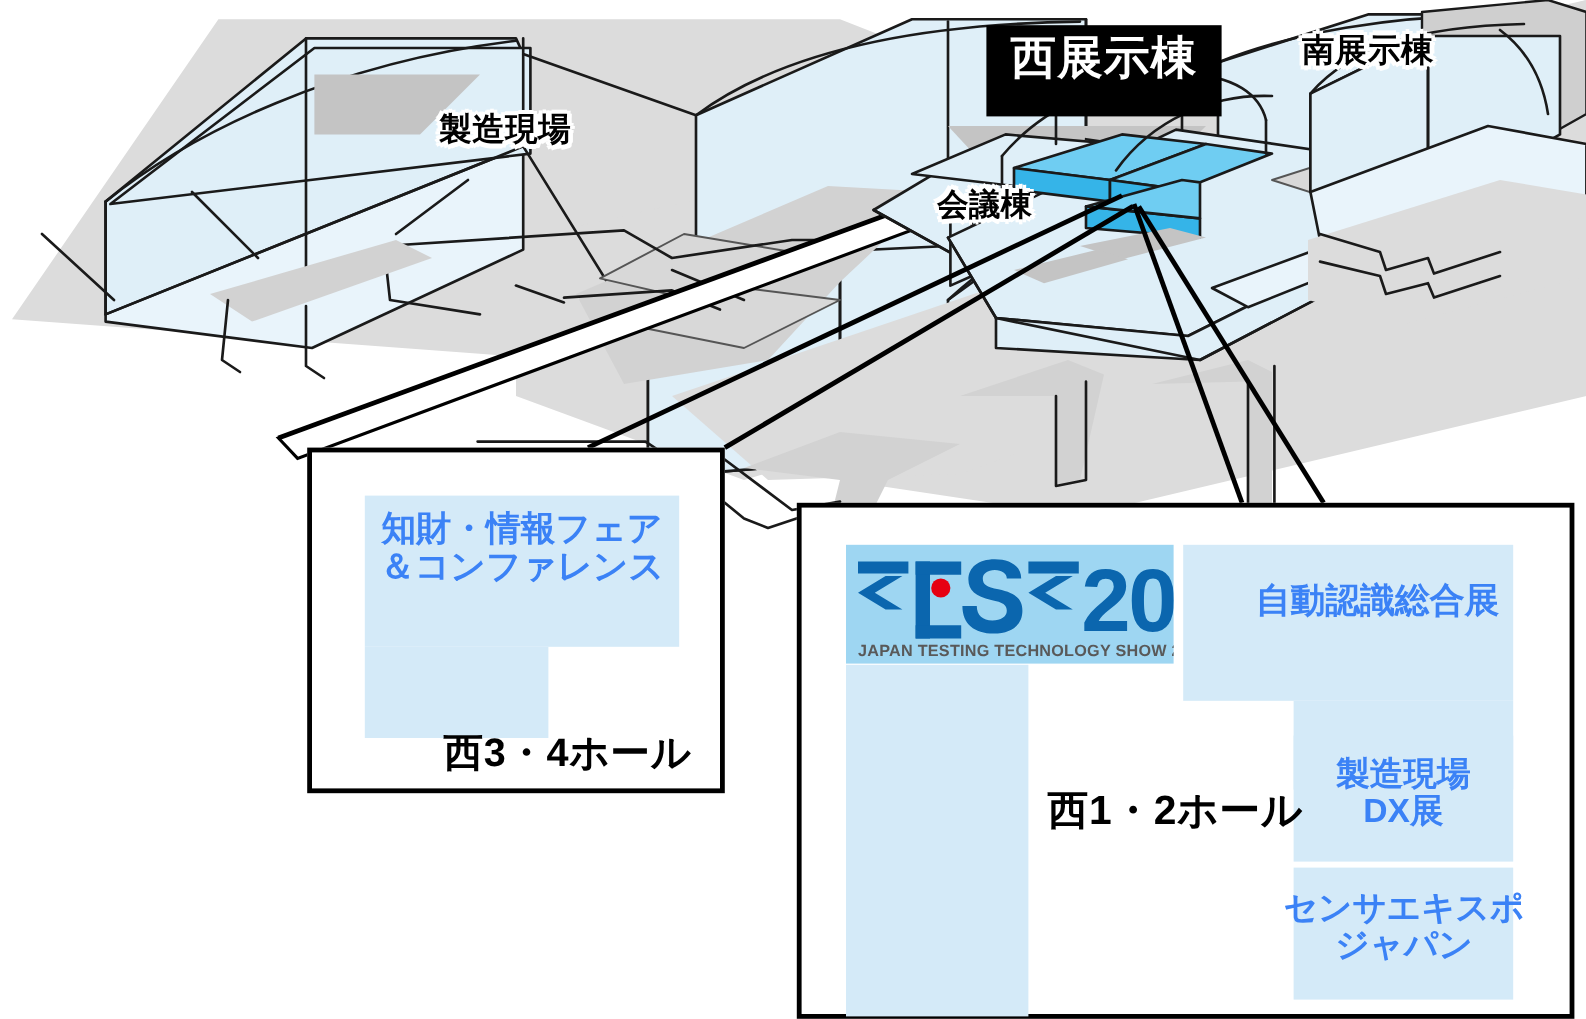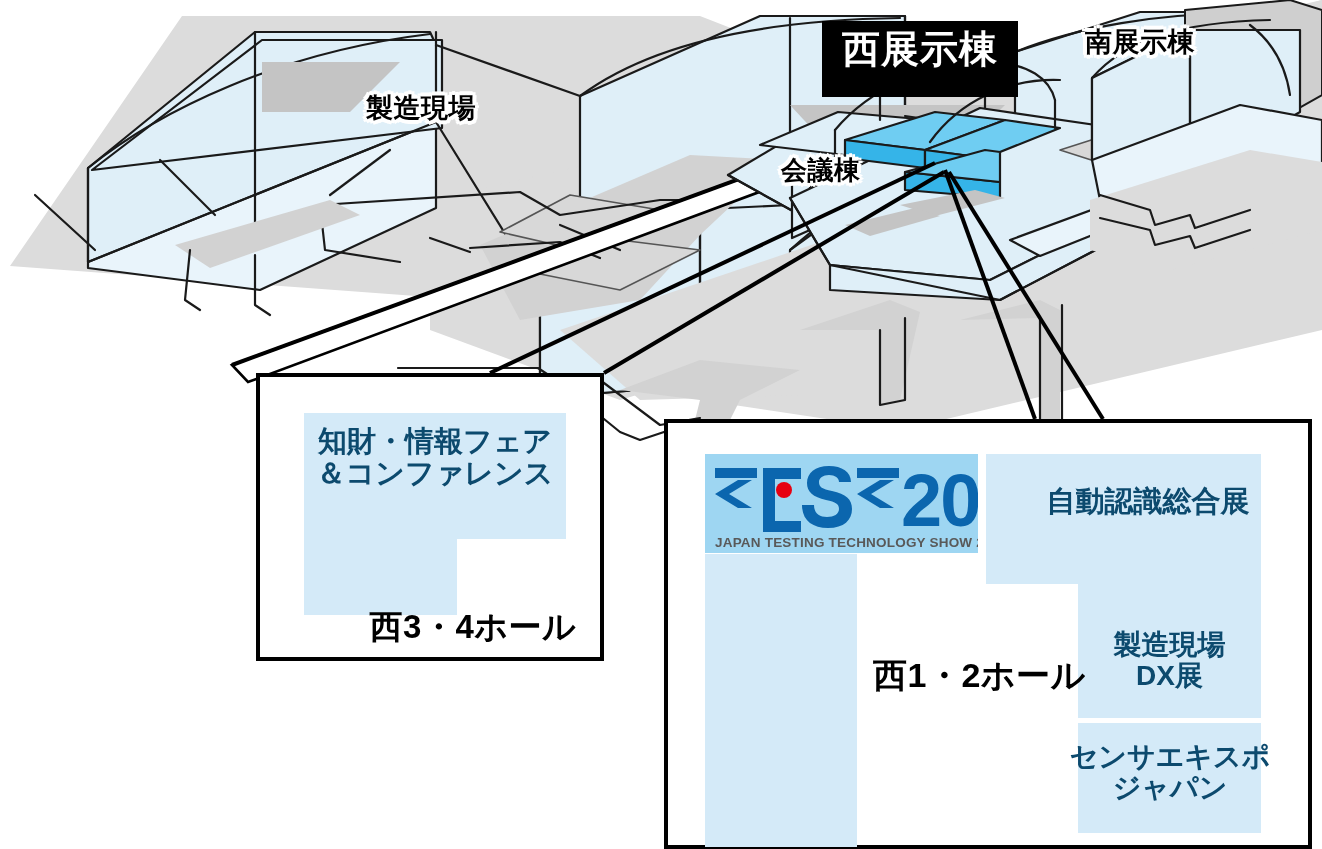--- a/index.html
+++ b/index.html
@@ -80,21 +80,21 @@
   }
 
   
   .hall-block {
     position: absolute;
     background: #d4eaf8;
     box-sizing: border-box;
   }
   .hall-label {
     position: absolute;
-    color: #0c4a6e;
+    color: #3b82f6;
     font-weight: 700;
     text-align: center;
     line-height: 1.12;
     white-space: pre-line;
     letter-spacing: 0px;
   }
   .hall-name {
     position: absolute;
     color: #000000;
     font-weight: 700;

